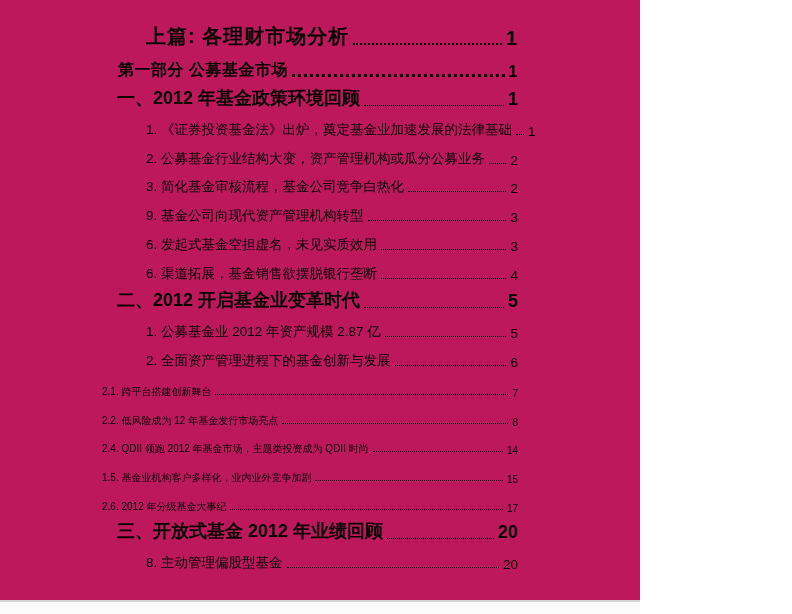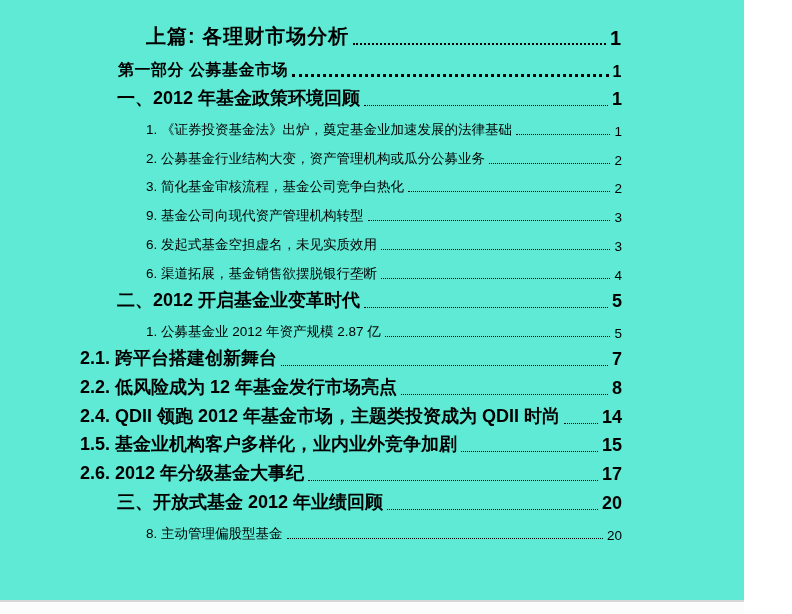--- a/index.html
+++ b/index.html
@@ -4,23 +4,23 @@
 <style>
   html, body {
     margin: 0;
     padding: 0;
     background: #ffffff;
     font-family: "Liberation Sans", sans-serif;
     color: #000000;
   }
   .page {
     position: relative;
-    width: 744px;
+    width: 640px;
     height: 614px;
-    background: #5eead4;
+    background: #be185d;
     overflow: hidden;
   }
   
   .page-edge {
     position: absolute;
     top: 10px;
     left: 789px;
     width: 2px;
     height: 590px;
     background: #151515;
@@ -87,23 +87,23 @@
     font-weight: bold;
   }
   
   .toc-row.item {
     margin-left: 146px;
     font-size: 13.5px;
     font-weight: normal;
   }
   
   .toc-row.subitem {
-    margin-left: 80px;
-    font-size: 18px;
-    font-weight: bold;
+    margin-left: 102px;
+    font-size: 10px;
+    font-weight: normal;
   }
 </style>
 </head>
 <body>
 
 <div class="page">
   <div class="toc">
       <div class="toc-row h1">
     <span class="label">上篇: 各理财市场分析</span>
     <span class="leader"></span>
@@ -152,20 +152,25 @@
       <div class="toc-row section">
     <span class="label">二、2012 开启基金业变革时代</span>
     <span class="leader"></span>
     <span class="pagenum">5</span>
   </div>
       <div class="toc-row item">
     <span class="label">1. 公募基金业 2012 年资产规模 2.87 亿</span>
     <span class="leader"></span>
     <span class="pagenum">5</span>
   </div>
+      <div class="toc-row item">
+    <span class="label">2. 全面资产管理进程下的基金创新与发展</span>
+    <span class="leader"></span>
+    <span class="pagenum">6</span>
+  </div>
       <div class="toc-row subitem">
     <span class="label">2.1. 跨平台搭建创新舞台</span>
     <span class="leader"></span>
     <span class="pagenum">7</span>
   </div>
       <div class="toc-row subitem">
     <span class="label">2.2. 低风险成为 12 年基金发行市场亮点</span>
     <span class="leader"></span>
     <span class="pagenum">8</span>
   </div>

